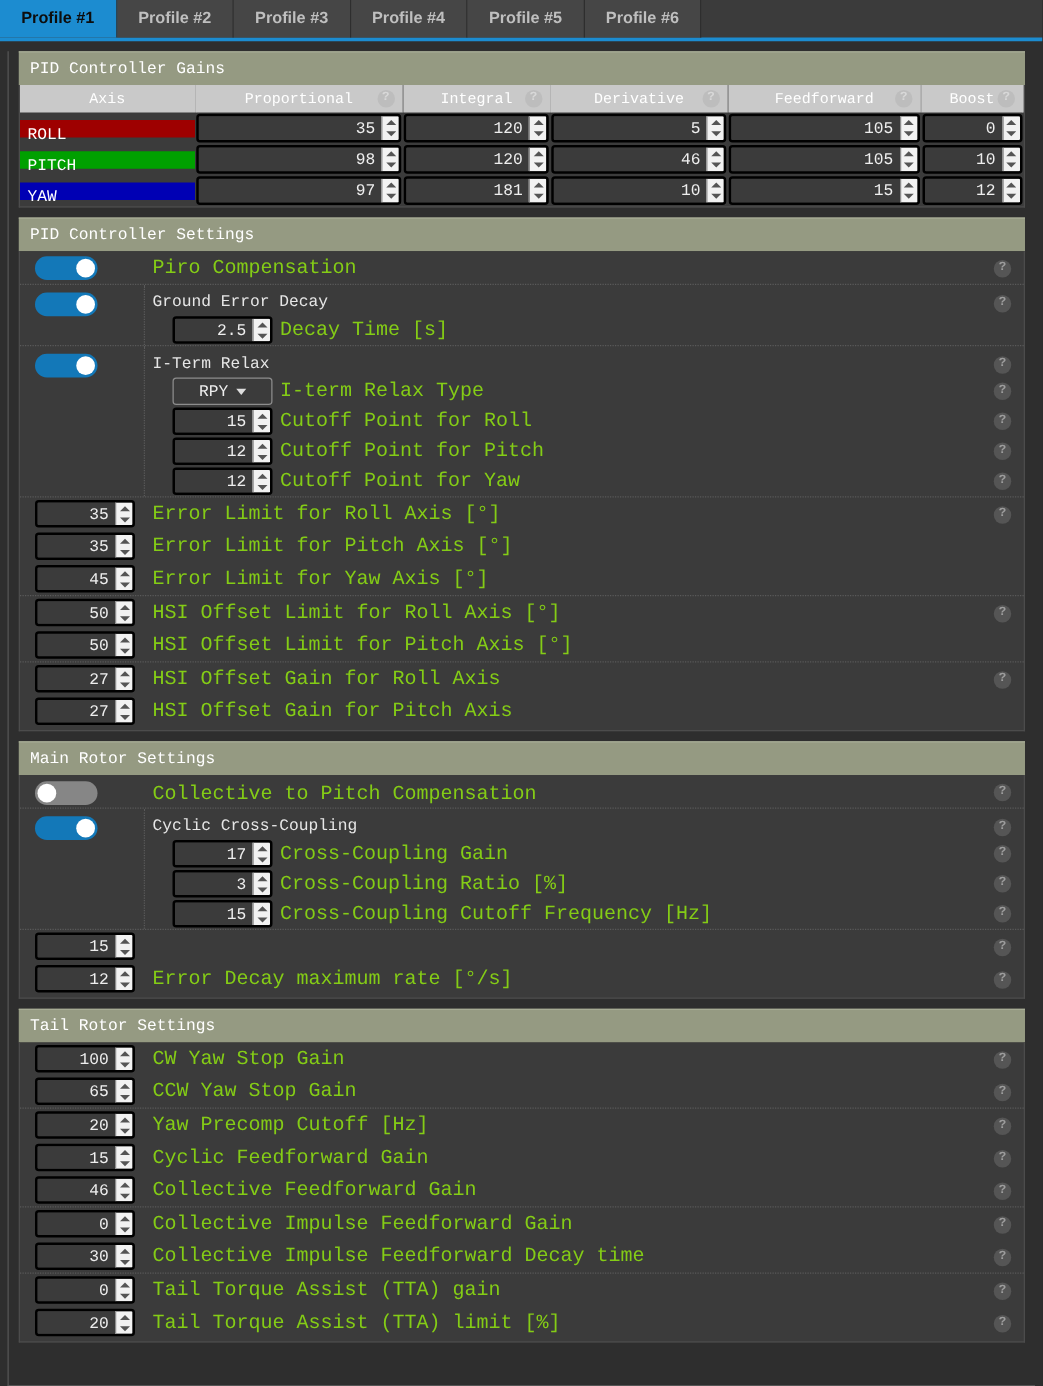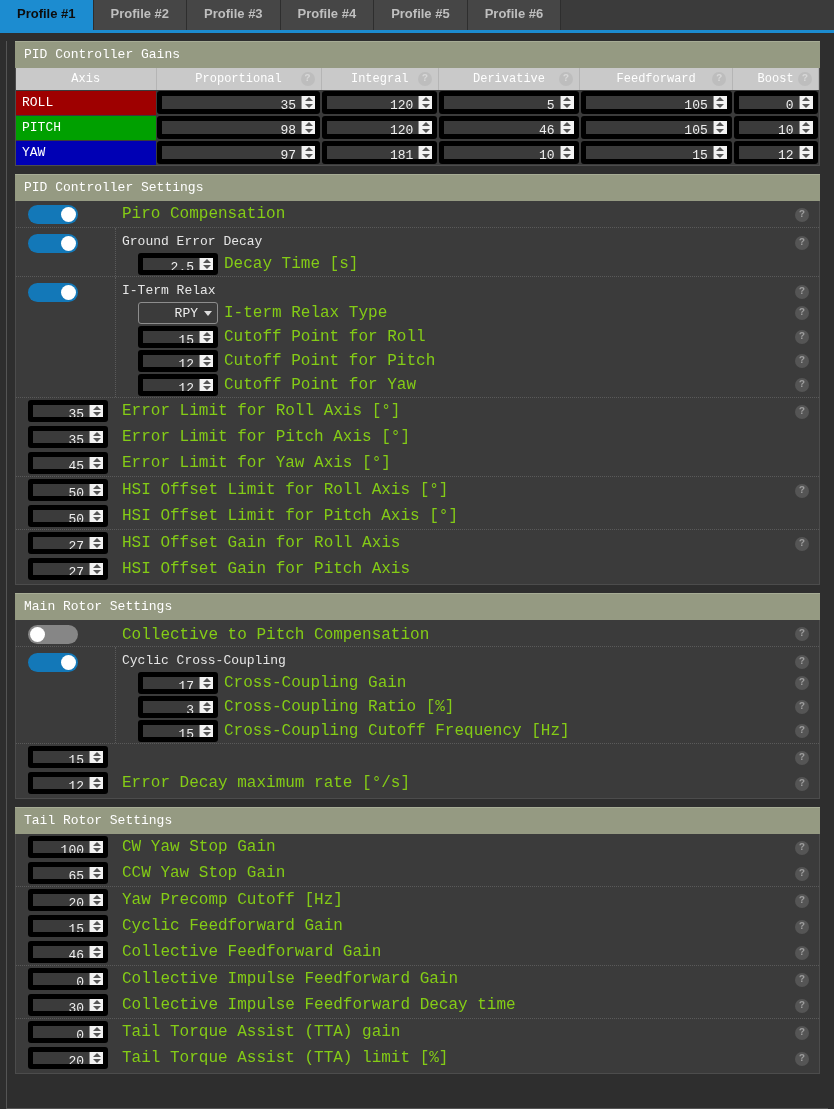--- a/index.html
+++ b/index.html
@@ -80,33 +80,33 @@
     border-right: 1px solid #b5b5b5;
   }
   table.gains th .thlabel { display: inline-block; }
   table.gains th .help { position: absolute; right: 6px; top: 4px; }
   table.gains td { padding: 0; height: 24px; }
   .axis-cell {
     color: #ffffff;
     font-size: 13px;
     padding: 0 0 0 6px;
     width: 140px;
-    height: 24px;
+    height: 14px;
     line-height: 24px;
   }
   .axis-roll  { background: #9e0000; }
   .axis-pitch { background: #00a000; }
   .axis-yaw   { background: #0000b4; }
 
   
   .num {
     display: inline-flex;
     align-items: stretch;
     background: #3b3b3b;
-    border: 5px solid #000000;
+    border: 2px solid #000000;
     border-radius: 3px;
     height: 22px;
     overflow: hidden;
     vertical-align: middle;
   }
   .num .val {
     flex: 1 1 auto;
     text-align: right;
     color: #eeeeee;
     font-size: 13px;
@@ -135,21 +135,21 @@
     content: ""; position: absolute; left: 50%; top: 50%;
     margin-left: -4px; margin-top: -2px;
     border-left: 4px solid transparent; border-right: 4px solid transparent;
     border-top: 4px solid #555;
   }
   .num.grid { width: 100%; height: 23px; }
   .num.inline { width: 80px; }
 
   
   .sel {
-    display: inline-flex; align-items: center; justify-content: flex-end;
+    display: inline-flex; align-items: center; justify-content: center;
     width: 80px; height: 22px;
     background: #3b3b3b;
     border: 1px solid #8d8d8d;
     border-radius: 3px;
     color: #eeeeee; font-size: 13px;
     padding: 0 5px;
     vertical-align: middle;
   }
   .sel .chev {
     margin-left: 6px;

